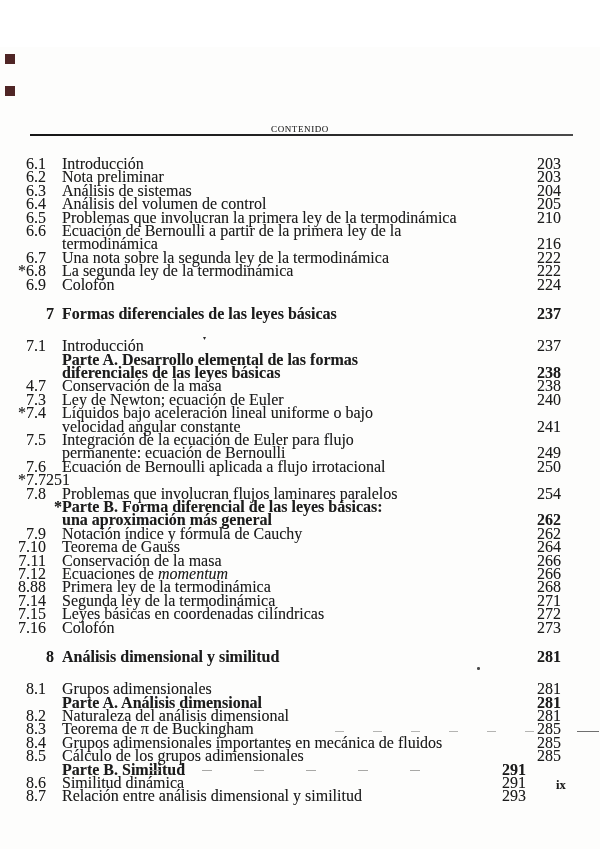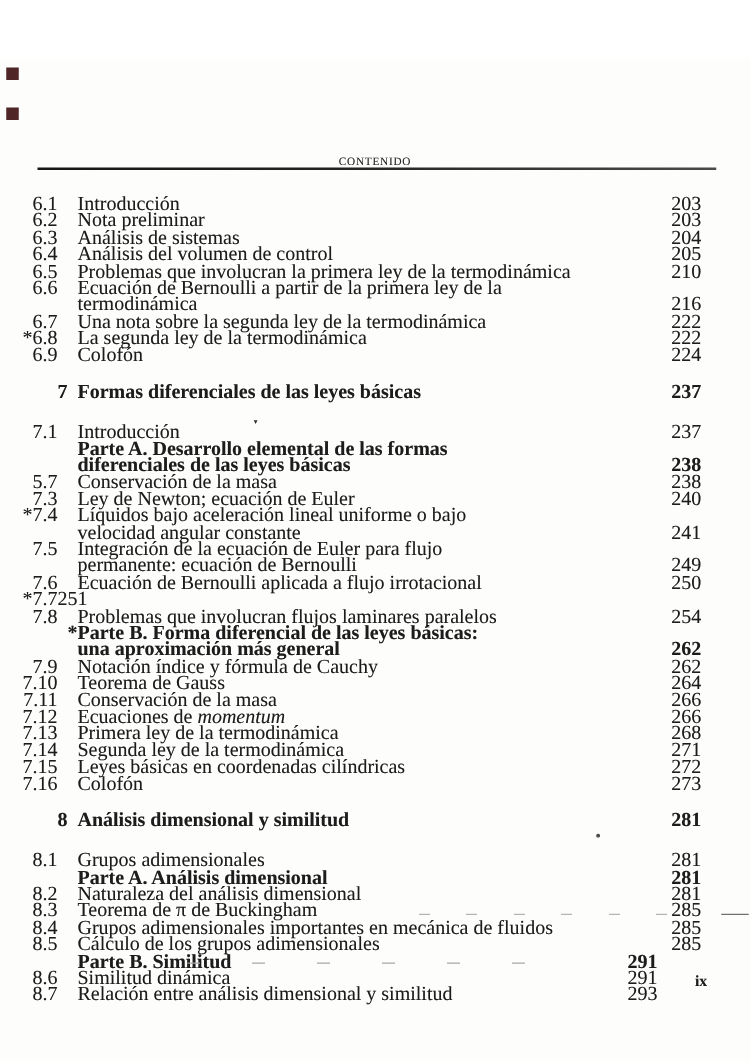--- a/index.html
+++ b/index.html
@@ -148,21 +148,21 @@
           <span class="page-no"></span>
         </div>
         <div class="toc-line">
           <span class="num"></span>
           <span class="title">diferenciales de las leyes básicas</span>
           <span class="page-no">238</span>
         </div>
       </div>
       <div class="toc-row entry">
         <div class="toc-line">
-          <span class="num">5.7</span>
+          <span class="num">4.7</span>
           <span class="title">Conservación de la masa</span>
           <span class="page-no">238</span>
         </div>
       </div>
       <div class="toc-row entry">
         <div class="toc-line">
           <span class="num">7.3</span>
           <span class="title">Ley de Newton; ecuación de Euler</span>
           <span class="page-no">240</span>
         </div>
@@ -246,21 +246,21 @@
       </div>
       <div class="toc-row entry">
         <div class="toc-line">
           <span class="num">7.12</span>
           <span class="title">Ecuaciones de <i>momentum</i></span>
           <span class="page-no">266</span>
         </div>
       </div>
       <div class="toc-row entry">
         <div class="toc-line">
-          <span class="num">7.13</span>
+          <span class="num">8.88</span>
           <span class="title">Primera ley de la termodinámica</span>
           <span class="page-no">268</span>
         </div>
       </div>
       <div class="toc-row entry">
         <div class="toc-line">
           <span class="num">7.14</span>
           <span class="title">Segunda ley de la termodinámica</span>
           <span class="page-no">271</span>
         </div>

